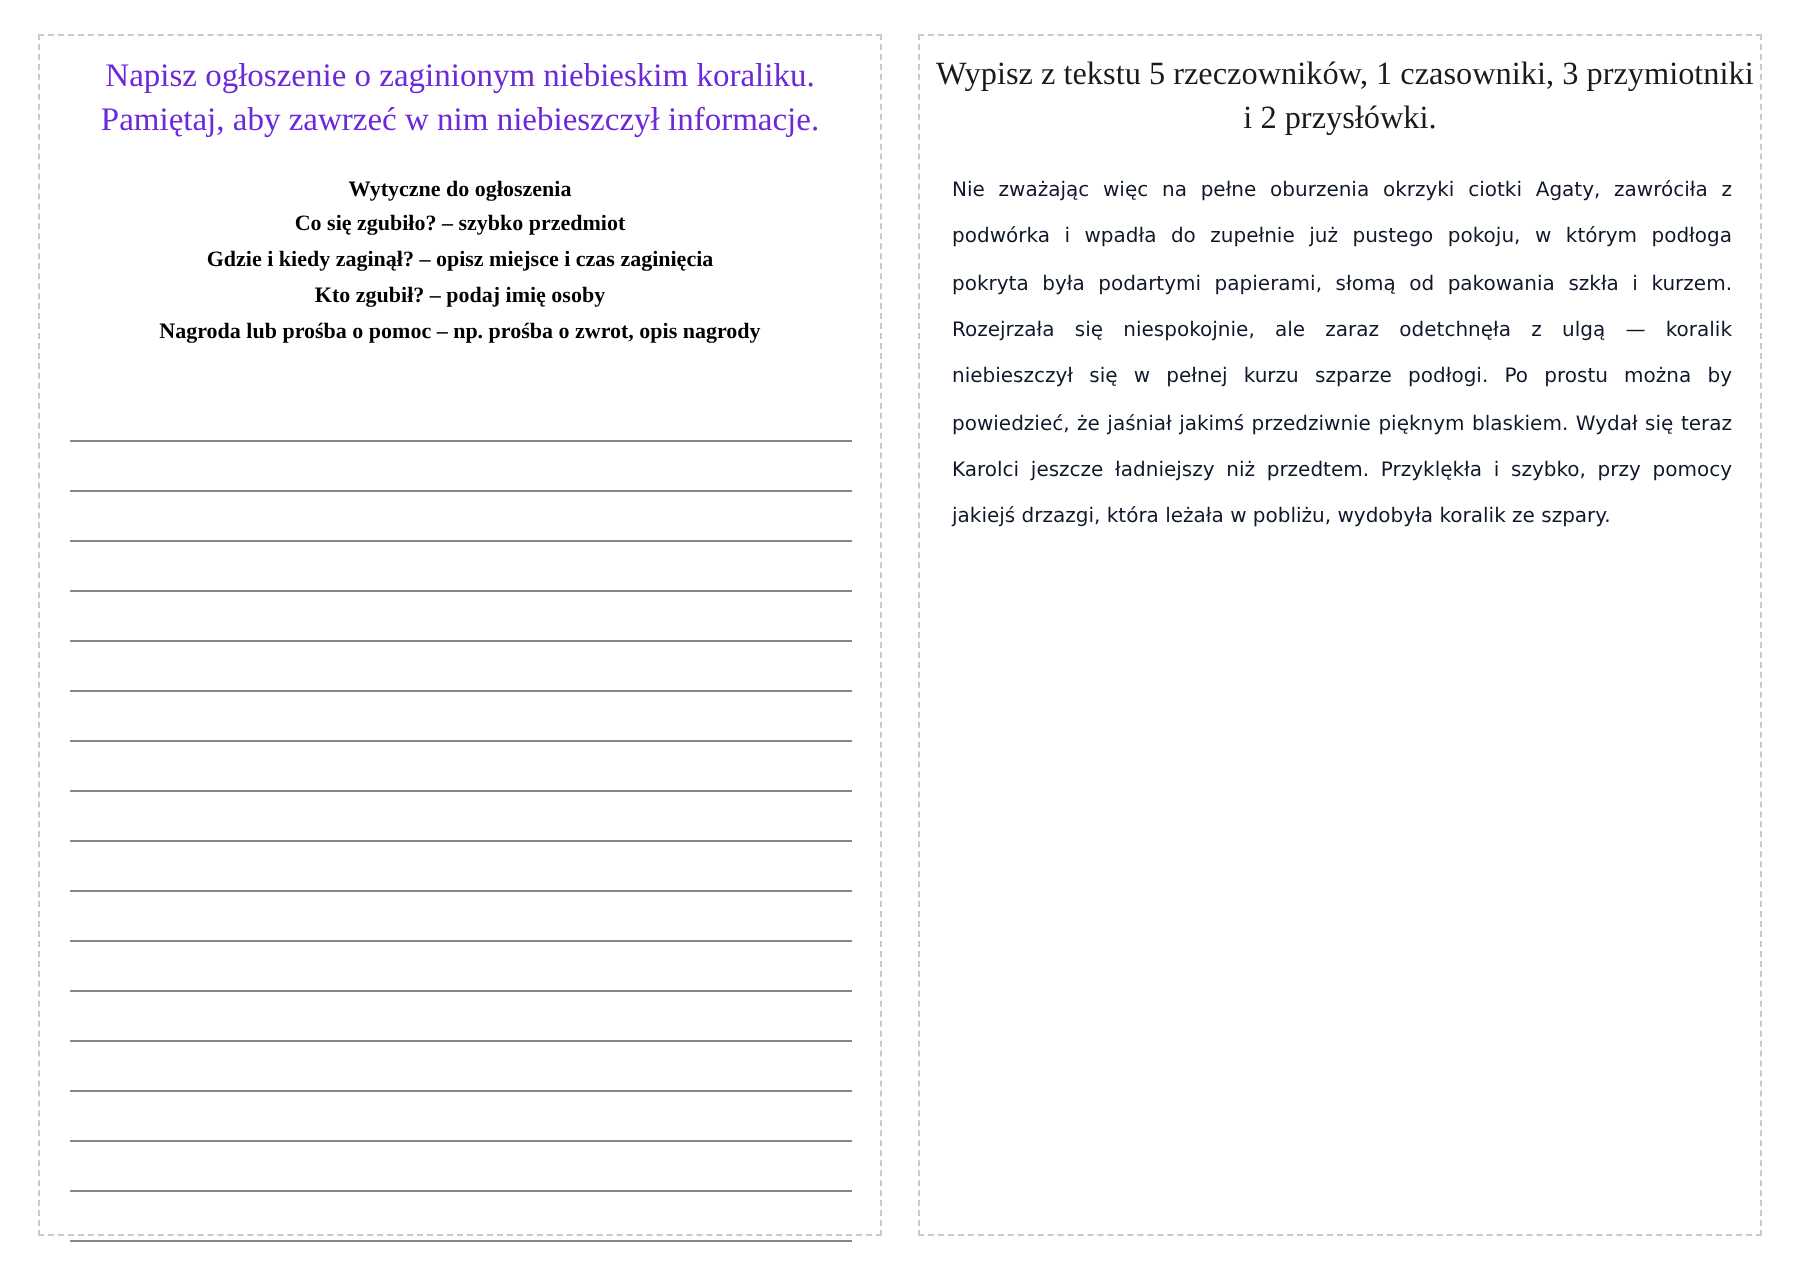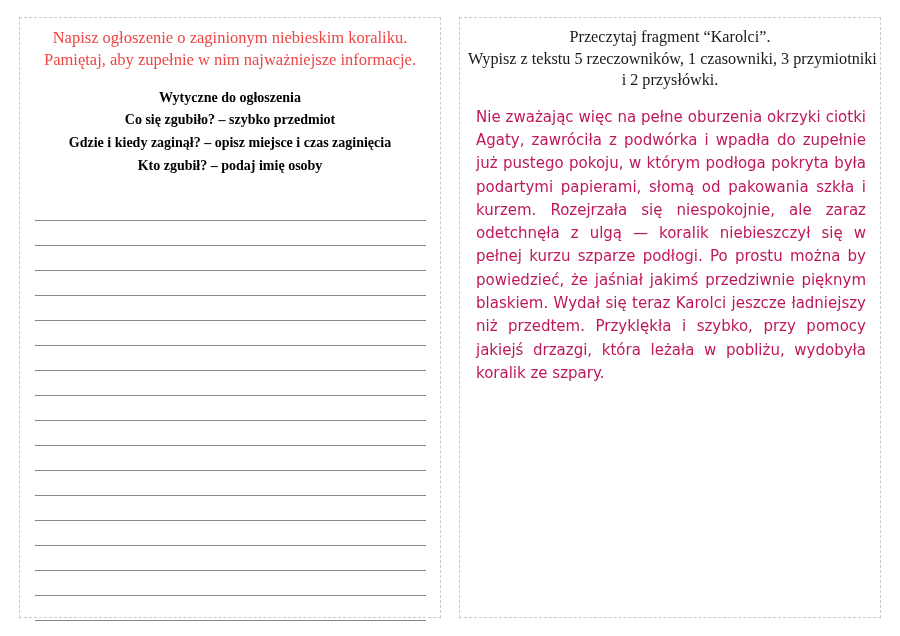--- a/index.html
+++ b/index.html
@@ -41,42 +41,42 @@
     width: 422px;
     height: 601px;
   }
 
   
   .prompt {
     text-align: center;
     font-family: "Liberation Serif", serif;
     font-size: 16.5px;
     line-height: 1.32;
-    color: #ef4444;
+    color: #6d28d9;
     padding: 9px 16px 0 16px;
   }
   .prompt div { white-space: nowrap; }
 
   .prompt-right {
     text-align: center;
     font-family: "Liberation Serif", serif;
     font-size: 16.2px;
     line-height: 1.33;
     color: #1a1a1a;
     padding: 9px 8px 0 8px;
   }
   .prompt-right div { white-space: nowrap; }
 
   
   .guidelines {
     margin-top: 16px;
     text-align: center;
     font-family: "Liberation Serif", serif;
     font-weight: bold;
-    font-size: 14px;
+    font-size: 11px;
     line-height: 1.62;
     color: #000000;
   }
   .guidelines div { white-space: nowrap; }
 
   
   .lines-left {
     position: absolute;
     left: 15px;
     right: 14px;
@@ -84,51 +84,52 @@
   }
   .wline {
     height: 24px;
     border-bottom: 1.4px solid #878787;
   }
 
   
   .passage {
     margin: 14px 14px 0 16px;
     font-family: "DejaVu Sans", sans-serif;
-    font-size: 15px;
+    font-size: 10px;
     line-height: 23.3px;
     text-align: justify;
     text-justify: inter-word;
-    color: #be185d;
+    color: #0f172a;
   }
 
   
   .pos-wrap {
     position: absolute;
     left: 13px;
     right: 13px;
   }
 </style>
 </head>
 <body>
 
 <div class="worksheet">
 
   <div class="panel panel-left">
 
     <div class="prompt">
       <div>Napisz ogłoszenie o zaginionym niebieskim koraliku.</div>
-      <div>Pamiętaj, aby zupełnie w nim najważniejsze informacje.</div>
+      <div>Pamiętaj, aby zawrzeć w nim niebieszczył informacje.</div>
     </div>
 
     <div class="guidelines">
       <div>Wytyczne do ogłoszenia</div>
       <div>Co się zgubiło? – szybko przedmiot</div>
       <div>Gdzie i kiedy zaginął? – opisz miejsce i czas zaginięcia</div>
       <div>Kto zgubił? – podaj imię osoby</div>
+      <div>Nagroda lub prośba o pomoc – np. prośba o zwrot, opis nagrody</div>
     </div>
 
     <div class="lines-left" id="left-lines">
         <div class="wline"></div>
         <div class="wline"></div>
         <div class="wline"></div>
         <div class="wline"></div>
         <div class="wline"></div>
         <div class="wline"></div>
         <div class="wline"></div>
@@ -141,21 +142,20 @@
         <div class="wline"></div>
         <div class="wline"></div>
         <div class="wline"></div>
         <div class="wline"></div>
       </div>
   </div>
 
   <div class="panel panel-right">
 
     <div class="prompt-right">
-      <div>Przeczytaj fragment “Karolci”.</div>
       <div>Wypisz z tekstu 5 rzeczowników, 1 czasowniki, 3 przymiotniki</div>
       <div>i 2 przysłówki.</div>
     </div>
 
     <div class="passage">Nie zważając więc na pełne oburzenia okrzyki ciotki Agaty, zawróciła z podwórka i wpadła do zupełnie już pustego pokoju, w którym podłoga pokryta była podartymi papierami, słomą od pakowania szkła i kurzem. Rozejrzała się niespokojnie, ale zaraz odetchnęła z ulgą — koralik niebieszczył się w pełnej kurzu szparze podłogi. Po prostu można by powiedzieć, że jaśniał jakimś przedziwnie pięknym blaskiem. Wydał się teraz Karolci jeszcze ładniejszy niż przedtem. Przyklękła i szybko, przy pomocy jakiejś drzazgi, która leżała w pobliżu, wydobyła koralik ze szpary.</div>
 
     <div class="pos-wrap" id="pos-wrap"></div>
   </div>
 
 </div>

